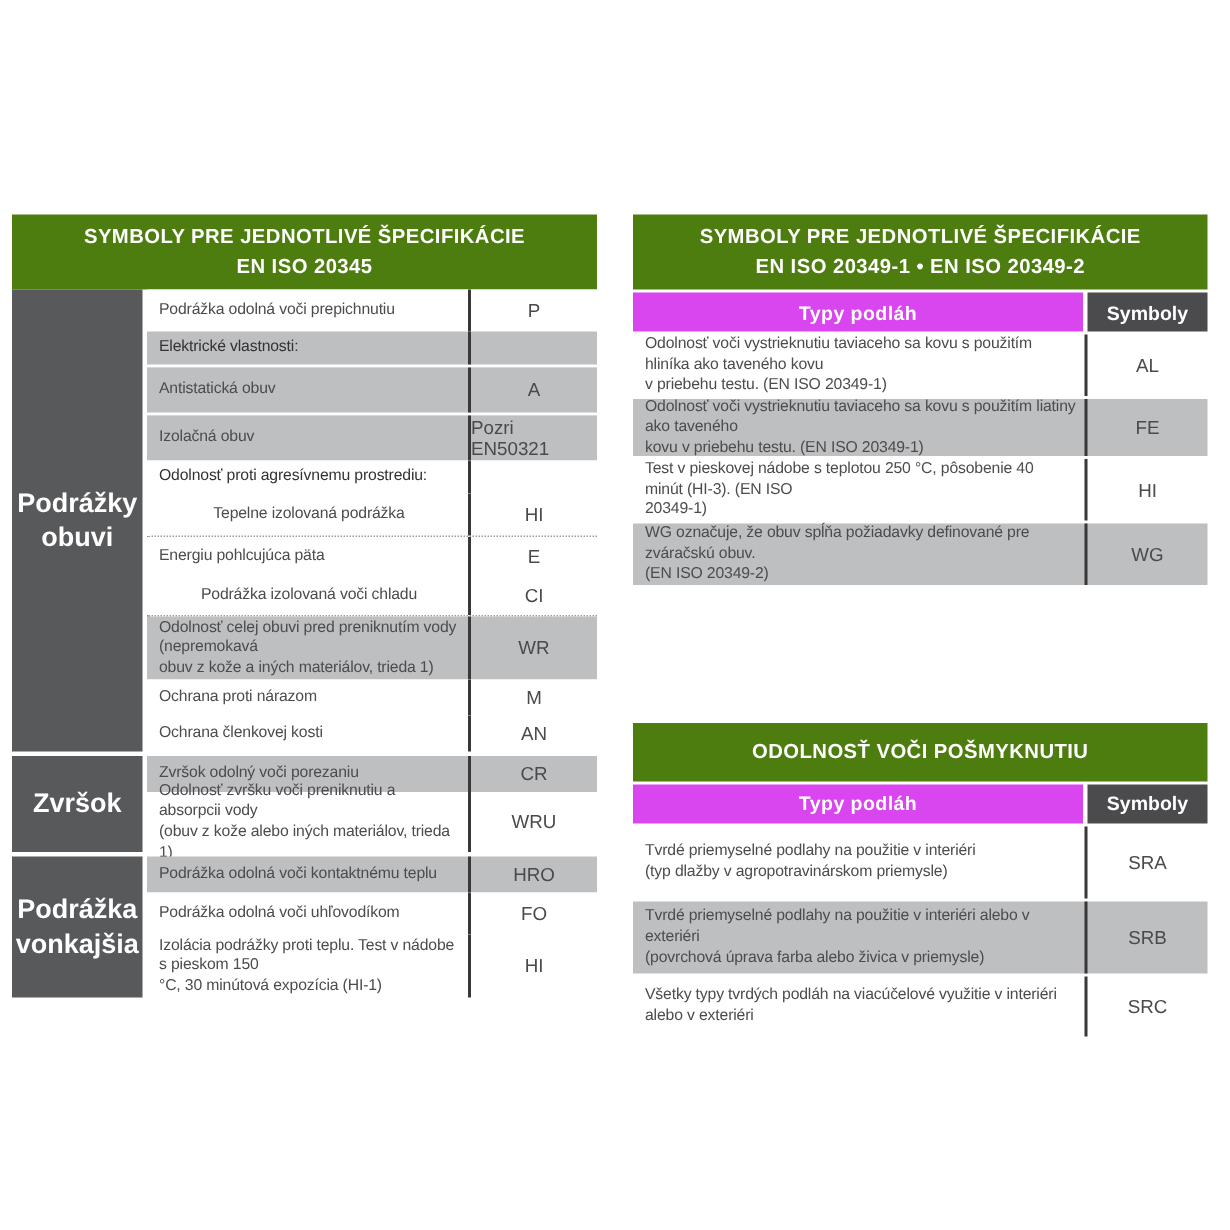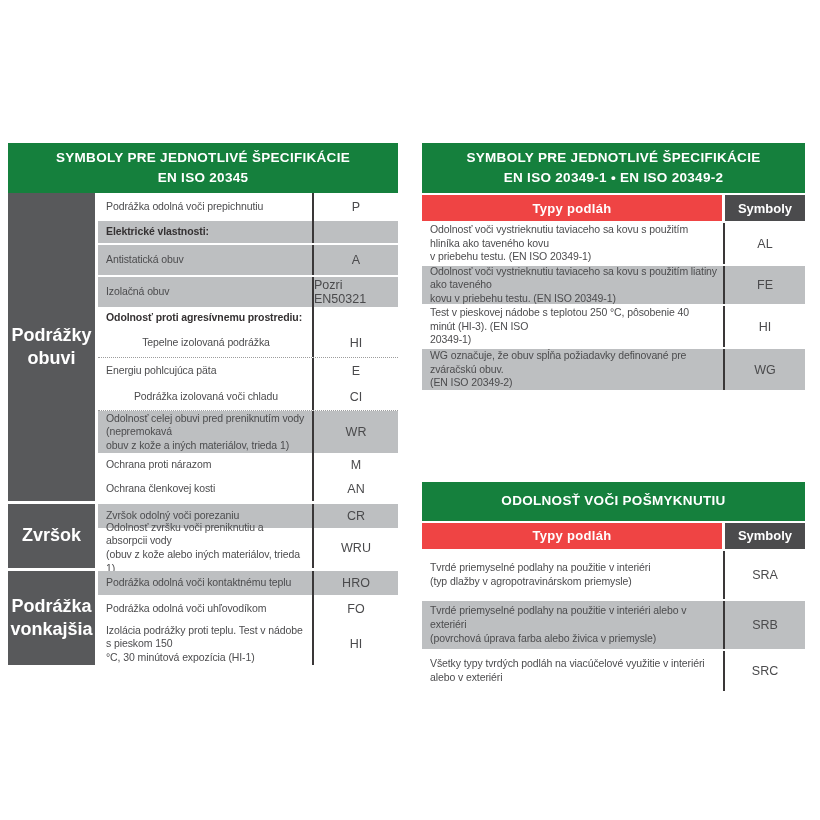--- a/index.html
+++ b/index.html
@@ -5,37 +5,37 @@
   html,body{margin:0;padding:0;}
   body{
     width:820px;height:820px;background:#ffffff;
     font-family:"Liberation Sans","DejaVu Sans",sans-serif;
     color:#4c4c4e;-webkit-font-smoothing:antialiased;
   }
   .canvas{position:relative;width:820px;height:820px;overflow:hidden;}
 
   
   .title-bar{
-    background:#15803d;color:#ffffff;text-align:center;font-weight:bold;
+    background:#4d7c0f;color:#ffffff;text-align:center;font-weight:bold;
     font-size:13.5px;line-height:1.45;letter-spacing:.3px;
     padding:5px 2px 6px;
   }
   .hdr-row{display:flex;margin-top:2px;}
-  .hdr-c1{flex:1;background:#ef4444;color:#fff;font-weight:bold;text-align:center;
+  .hdr-c1{flex:1;background:#d946ef;color:#fff;font-weight:bold;text-align:center;
     font-size:13px;letter-spacing:.3px;display:flex;align-items:center;justify-content:center;height:26px;margin-right:3px;}
   .hdr-c2{width:80px;background:#4b4b4d;color:#fff;font-weight:bold;text-align:left;
     font-size:13px;display:flex;align-items:center;justify-content:center;height:26px;}
 
   .row{display:flex;}
   .desc{flex:1;display:flex;flex-direction:column;justify-content:center;
     font-size:10.5px;line-height:1.3;padding-left:8px;padding-right:6px;
     letter-spacing:-.1px;white-space:pre-line;}
   .sym{width:84px;border-left:2px solid #3a3738;display:flex;align-items:center;
     justify-content:center;font-size:12.5px;color:#4a4a4c;}
-  .bold{font-weight:bold;color:#343132;}
+  .bold{font-weight:normal;color:#343132;}
   .bg-gray{background:#bdbfc1;}
   .bg-white{background:#ffffff;}
   .sep-white{border-bottom:2px solid #ffffff;}
   .sep-dot{border-bottom:1px dotted #9c9c9c;text-align:center;}
 
   .h22{height:22px}.h24{height:24px}.h26{height:26px}.h28{height:28px}
   .h30{height:30px}.h40{height:40px}.h42{height:42px}
 
   
   .tbl-left{position:absolute;left:8px;top:143px;width:390px;}

